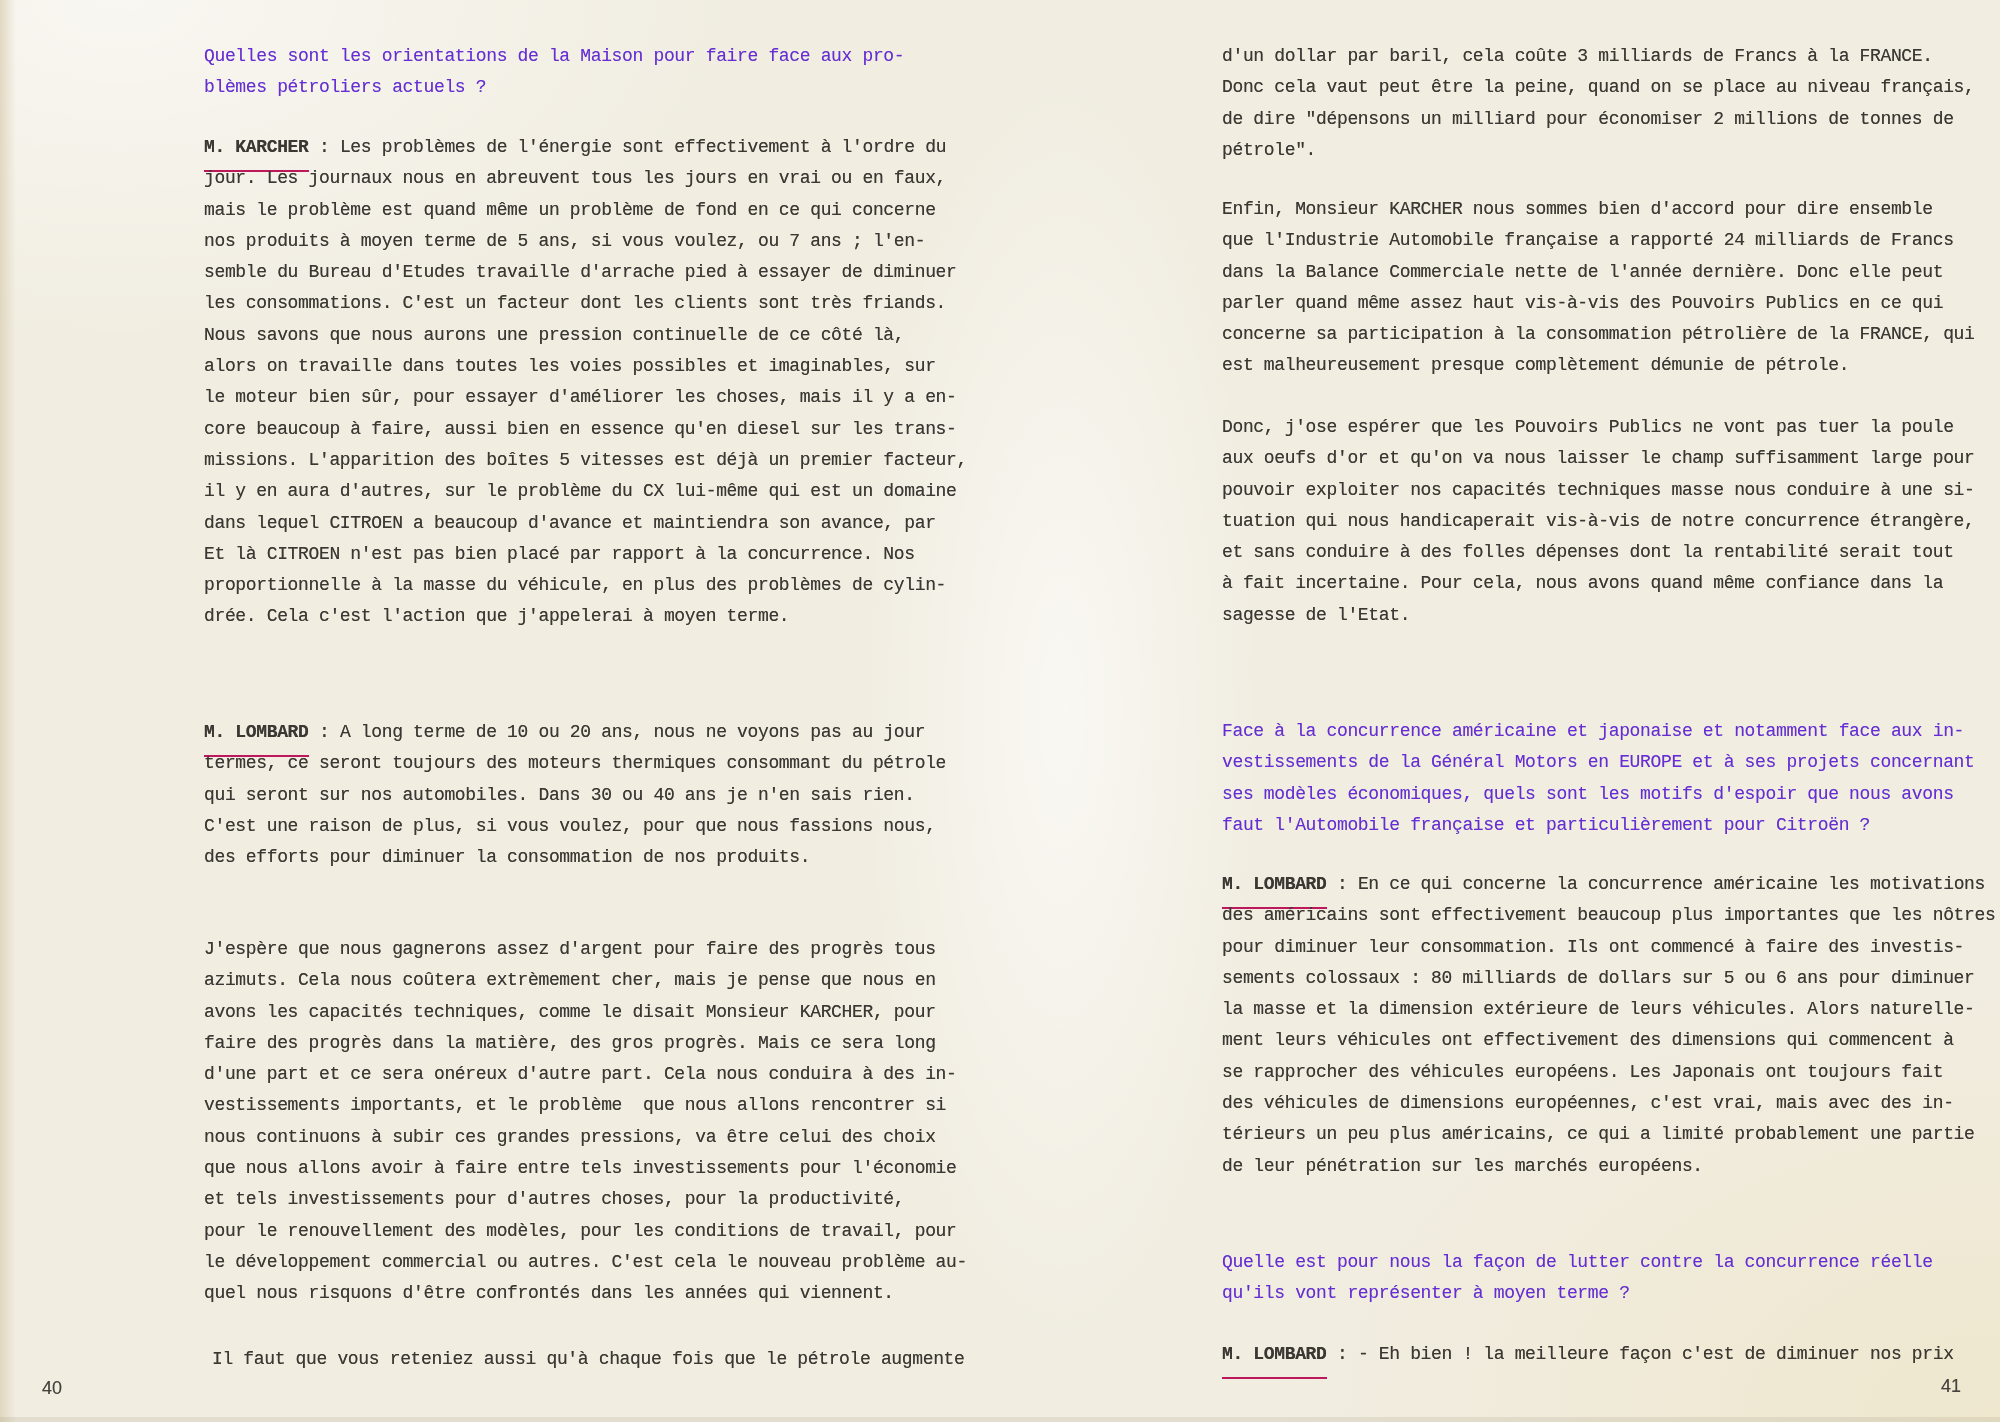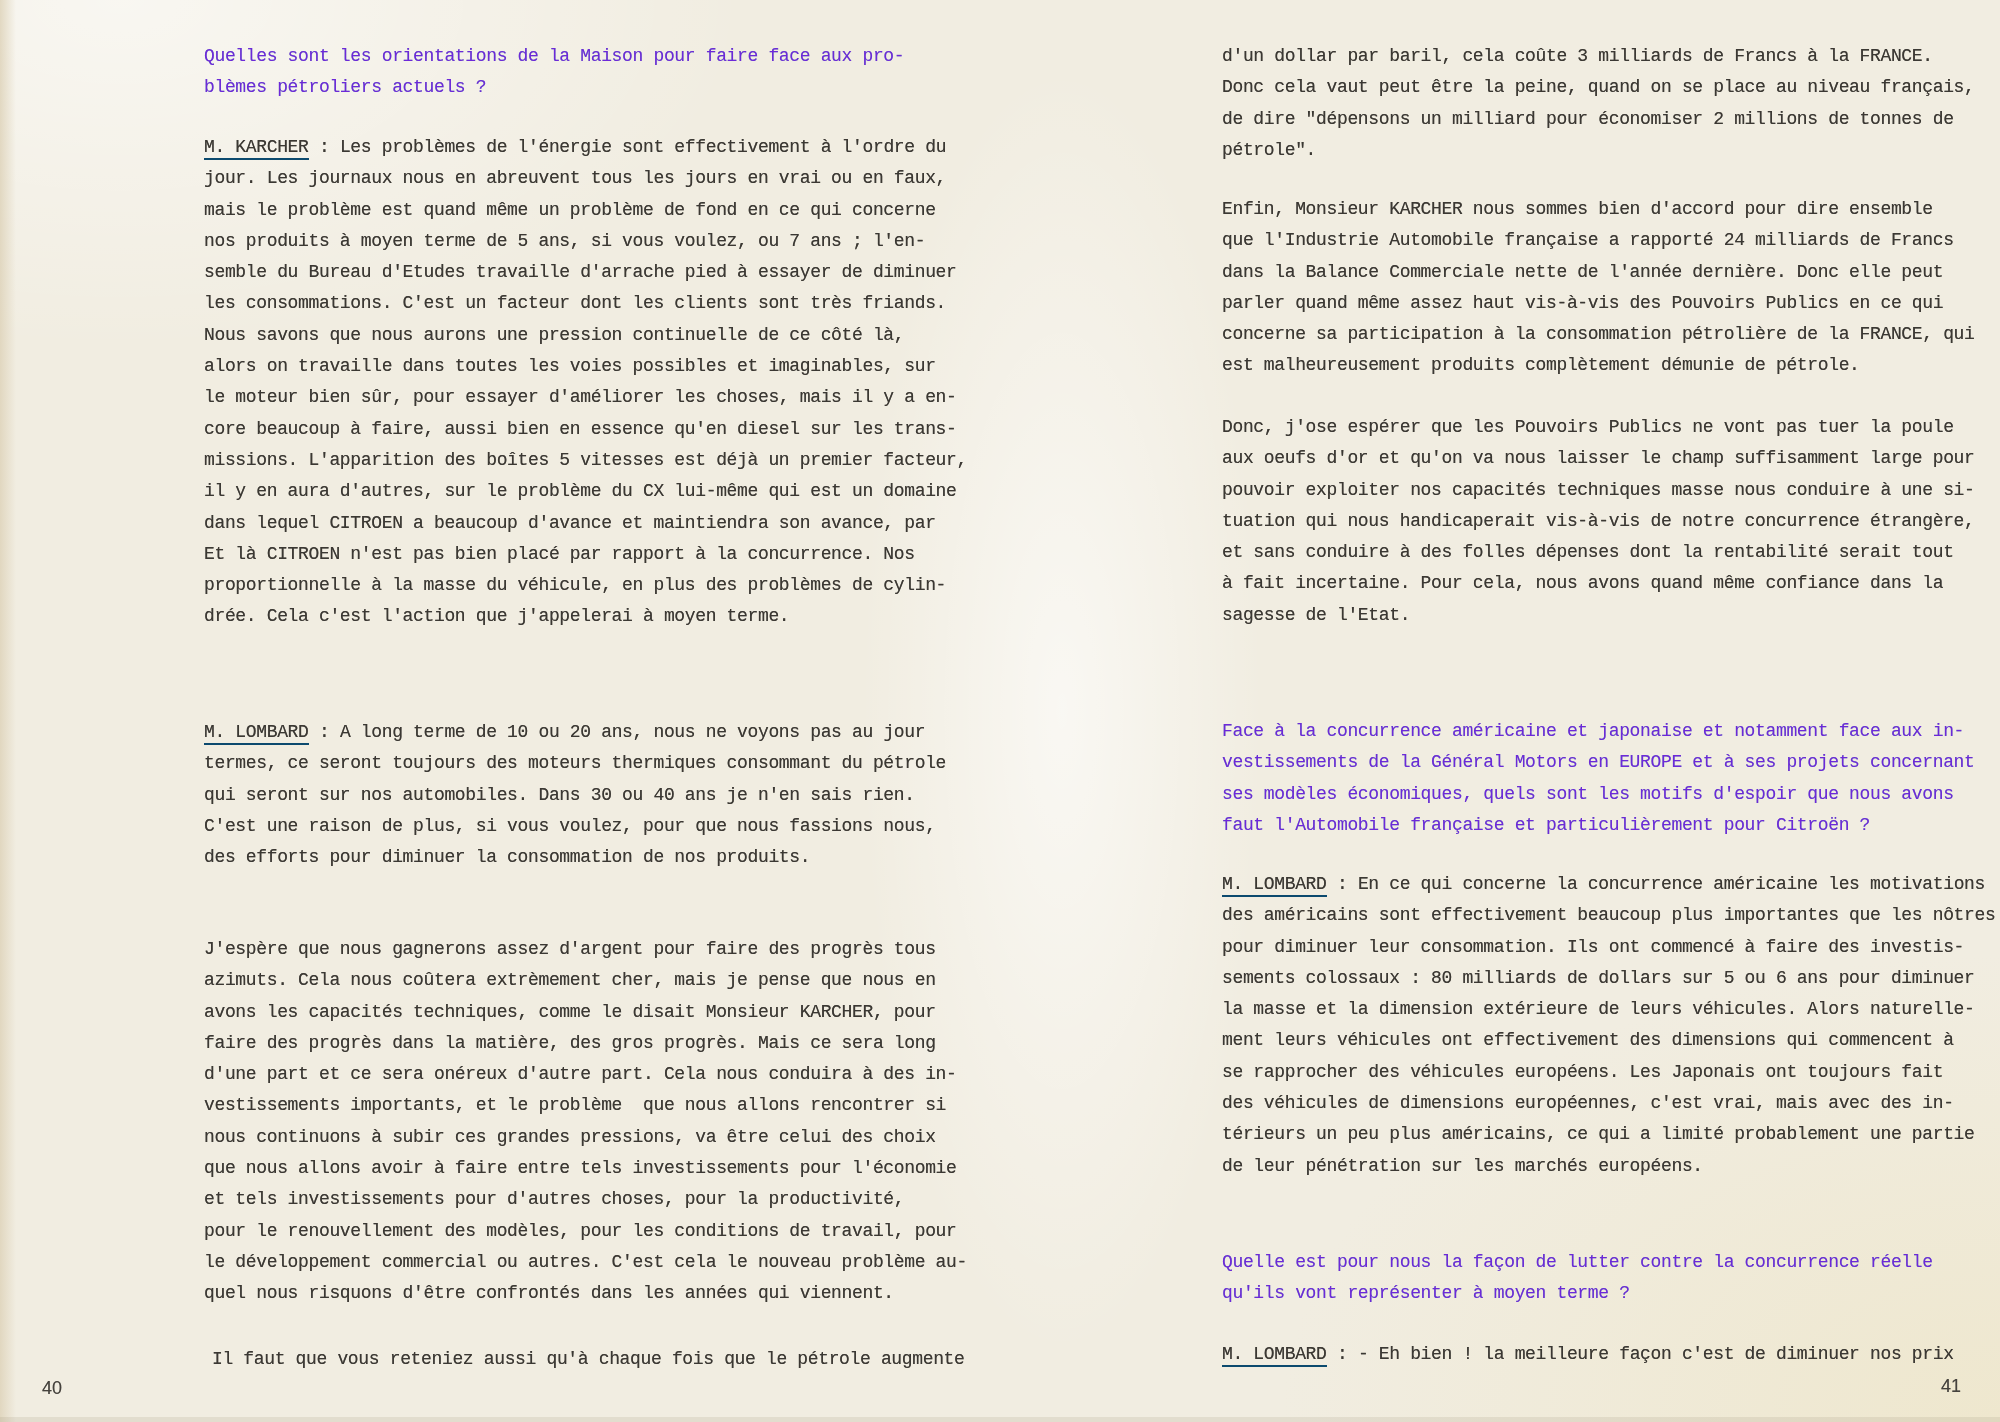--- a/index.html
+++ b/index.html
@@ -21,22 +21,23 @@
     white-space:pre;
     font-size:18px;line-height:31.3px;letter-spacing:-0.35px;
     color:#3b3833;
     text-shadow:0 0 0.6px rgba(59,56,51,0.65);
   }
   .question .line{
     color:#6d28d9;
     text-shadow:0 0 0.6px rgba(68,170,146,0.55);
   }
   .speaker{
-    border-bottom:2px solid #0c4a6e;
-    padding-bottom:1px;
+    border-bottom:2px solid #be185d;
+    padding-bottom:13px;
+    font-weight:bold;
   }
   .folio{
     position:absolute;
     font-family:"Liberation Sans","DejaVu Sans",sans-serif;
     font-size:18px;color:#45423d;
     text-shadow:0 0 0.5px rgba(69,66,61,0.5);
   }
   .folio-left{left:42px;top:1378px;}
   .folio-right{left:1941px;top:1376px;}
   .bottom-edge{
@@ -102,21 +103,21 @@
         <div class="line">Donc cela vaut peut être la peine, quand on se place au niveau français,</div>
         <div class="line">de dire "dépensons un milliard pour économiser 2 millions de tonnes de</div>
         <div class="line">pétrole".</div>
       </div>
       <div class="block paragraph" style="top: 194px;">
         <div class="line">Enfin, Monsieur KARCHER nous sommes bien d'accord pour dire ensemble</div>
         <div class="line">que l'Industrie Automobile française a rapporté 24 milliards de Francs</div>
         <div class="line">dans la Balance Commerciale nette de l'année dernière. Donc elle peut</div>
         <div class="line">parler quand même assez haut vis-à-vis des Pouvoirs Publics en ce qui</div>
         <div class="line">concerne sa participation à la consommation pétrolière de la FRANCE, qui</div>
-        <div class="line">est malheureusement produits complètement démunie de pétrole.</div>
+        <div class="line">est malheureusement presque complètement démunie de pétrole.</div>
       </div>
       <div class="block paragraph" style="top: 412px;">
         <div class="line">Donc, j'ose espérer que les Pouvoirs Publics ne vont pas tuer la poule</div>
         <div class="line">aux oeufs d'or et qu'on va nous laisser le champ suffisamment large pour</div>
         <div class="line">pouvoir exploiter nos capacités techniques masse nous conduire à une si-</div>
         <div class="line">tuation qui nous handicaperait vis-à-vis de notre concurrence étrangère,</div>
         <div class="line">et sans conduire à des folles dépenses dont la rentabilité serait tout</div>
         <div class="line">à fait incertaine. Pour cela, nous avons quand même confiance dans la</div>
         <div class="line">sagesse de l'Etat.</div>
       </div>

